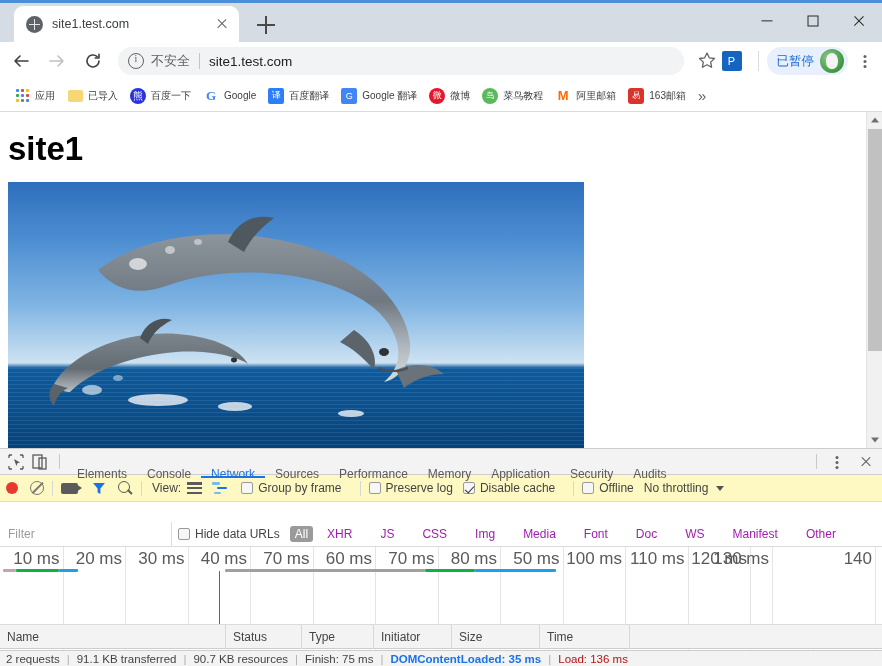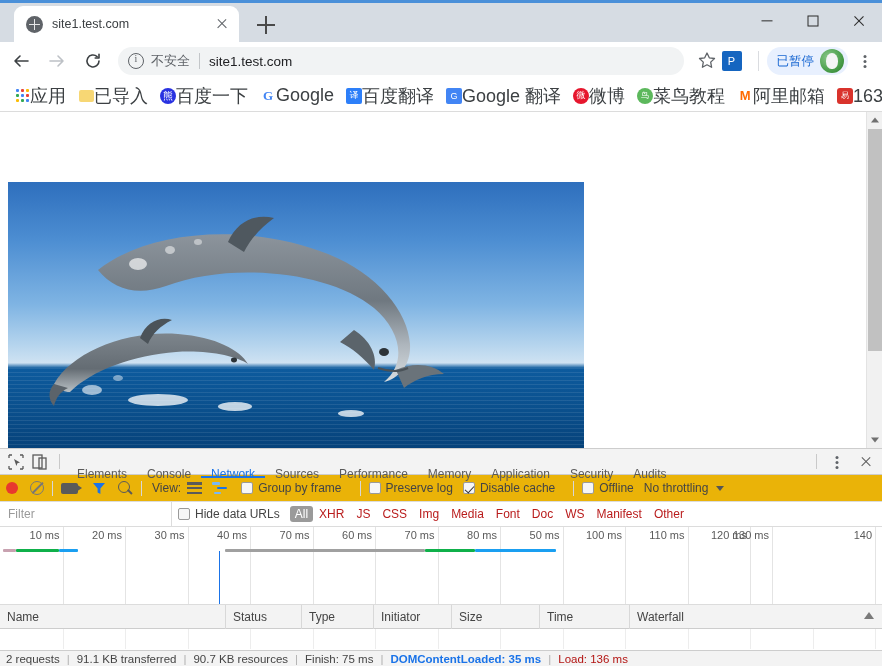--- a/index.html
+++ b/index.html
@@ -123,21 +123,21 @@
   .kebab span:nth-child(3){ top:19px; }
 
   
   .bookmarks {
     position:absolute; left:0; top:80px; width:882px; height:32px;
     background:#fff; border-bottom:1px solid #dcdcdc;
     display:flex; align-items:center; padding-left:8px; overflow:hidden;
   }
   .bm { display:flex; align-items:center; height:24px; padding:0 6px; border-radius:4px;
     cursor:pointer; flex:0 0 auto; }
-  .bm .lbl { font-size:18px; color:#3c4043; white-space:nowrap; }
+  .bm .lbl { font-size:10px; color:#3c4043; white-space:nowrap; margin-left:5px; }
   .bmico { width:16px; height:16px; flex:0 0 auto; position:relative; border-radius:2px;
     display:flex; align-items:center; justify-content:center; font-size:10px; color:#fff; }
   .ico-apps { display:grid; grid-template-columns:repeat(3,3px); grid-template-rows:repeat(3,3px);
     gap:2px; width:13px; height:13px; }
   .ico-apps i { width:3px; height:3px; border-radius:1px; display:block; }
   .ico-folder { background:#f7d774; border-radius:2px 2px 2px 2px; width:15px; height:12px; }
   .ico-baidu { background:#2932e1; border-radius:50%; }
   .ico-google { background:#fff; color:#4285f4; font-weight:bold; font-size:13px;
     font-family:"Liberation Serif", serif; }
   .ico-fanyi { background:#2d7ff9; font-size:9px; }
@@ -209,21 +209,21 @@
   .dt-spacer { flex:1 1 auto; }
   .dt-close { width:24px; height:24px; position:relative; cursor:pointer; flex:0 0 auto; margin-right:4px; }
   .dt-close:before, .dt-close:after{
     content:""; position:absolute; left:6px; top:11px; width:12px; height:1.3px; background:#5a5a5a;
   }
   .dt-close:before{ transform:rotate(45deg); }
   .dt-close:after{ transform:rotate(-45deg); }
 
   .net-toolbar {
     height:27px; display:flex; align-items:center; border-bottom:1px solid #dcdcdc;
-    padding-left:6px; background:#eab308; font-size:12px; color:#444;
+    padding-left:6px; background:#fef9c3; font-size:12px; color:#444;
   }
   .rec-dot { width:12px; height:12px; border-radius:50%; background:#e8392e; flex:0 0 auto; cursor:pointer; }
   .clear-ico { width:14px; height:14px; border:1.5px solid #777; border-radius:50%;
     position:relative; flex:0 0 auto; cursor:pointer; }
   .clear-ico:after{ content:""; position:absolute; left:-1px; top:5.2px; width:15px; height:1.5px;
     background:#777; transform:rotate(-45deg); }
   .cam-ico { width:17px; height:11px; background:#5a5a5a; border-radius:2px; position:relative;
     flex:0 0 auto; cursor:pointer; }
   .cam-ico:after{ content:""; position:absolute; left:15px; top:1px; width:0; height:0;
     border-top:4.5px solid transparent; border-bottom:4.5px solid transparent; border-left:6px solid #5a5a5a; }
@@ -248,34 +248,34 @@
     border:solid #333; border-width:0 1.6px 1.6px 0; transform:rotate(42deg);
   }
   .cbl { display:flex; align-items:center; margin-right:10px; white-space:nowrap; cursor:pointer; flex:0 0 auto; }
   .vsep { width:1px; height:15px; background:#d7d7d7; margin:0 8px; flex:0 0 auto; }
   .throttle { white-space:nowrap; cursor:pointer; flex:0 0 auto; }
   .caret { width:0; height:0; border-left:4px solid transparent; border-right:4px solid transparent;
     border-top:5px solid #555; margin-left:8px; flex:0 0 auto; cursor:pointer; }
 
   .filter-row {
     height:25px; display:flex; align-items:center; border-bottom:1px solid #dcdcdc;
-    font-size:12px; color:#444; background:#fff;
+    font-size:12px; color:#444; background:#fff;margin-top:20px;
   }
   .filter-input {
     width:172px; height:24px; line-height:24px; padding-left:8px; color:#9a9a9a;
     border-right:1px solid #dcdcdc; flex:0 0 auto; cursor:text;
   }
-  .ftype { padding:0 6px; color:#b91c1c; cursor:pointer; flex:0 0 auto; white-space:nowrap; }
+  .ftype { padding:0 14px; color:#a21caf; cursor:pointer; flex:0 0 auto; white-space:nowrap; }
   .ftype.active { background:#9a9a9a; color:#fff; border-radius:3px; padding:1px 5px; }
 
   .overview {
     height:78px; position:relative; border-bottom:1px solid #dcdcdc; background:#fff; overflow:hidden;
   }
   .tick { position:absolute; top:0; height:78px; border-left:1px solid #e4e4e4; }
-  .tick .t { position:absolute; right:4px; top:2px; font-size:11px; color:#5a5a5a; white-space:nowrap; }
+  .tick .t { position:absolute; right:4px; top:2px; font-size:17px; color:#5a5a5a; white-space:nowrap; }
   .ov-bar { position:absolute; height:3px; border-radius:1px; }
   .ov-line { position:absolute; top:24px; height:54px; width:1px; }
 
   .tbl-head {
     height:24px; display:flex; align-items:center; background:#f3f3f3;
     border-bottom:1px solid #cdcdcd; font-size:12px; color:#444;
   }
   .th { height:24px; line-height:24px; padding-left:7px; border-right:1px solid #d8d8d8;
     flex:0 0 auto; white-space:nowrap; position:relative; cursor:pointer; }
   .th.waterfall { flex:1 1 auto; border-right:none; }
@@ -423,20 +423,21 @@
 
     <div class="bm">
       <span class="bmico ico-163">易</span>
       <span class="lbl">163邮箱</span>
     </div>
 
     <div class="bm-overflow">»</div>
   </div>
 
   <div class="viewport">
+    <div class="page-h1">site1</div>
 
     <div class="photo">
       <div class="sea-shimmer"></div>
 
       <svg class="dolphin-big" viewBox="0 0 400 190">
         <defs>
           <linearGradient id="dg" x1="0" y1="0" x2="0" y2="1">
             <stop offset="0%" stop-color="#8c949c"></stop>
             <stop offset="45%" stop-color="#6f7880"></stop>
             <stop offset="75%" stop-color="#aeb6bd"></stop>
@@ -645,22 +646,20 @@
         <div class="ov-line" style="left: 218.75px; background: rgb(26, 115, 232);"></div>
       </div>
 
     <div class="tbl-head">
       <span class="th" style="width:226px">Name</span>
       <span class="th" style="width:76px">Status</span>
       <span class="th" style="width:72px">Type</span>
       <span class="th" style="width:78px">Initiator</span>
       <span class="th" style="width:88px">Size</span>
       <span class="th" style="width:90px">Time</span>
-      <span class="th waterfall">Waterfall<span class="sort-arrow"></span>
-      </span>
     </div>
 
     <div class="tbl-body" id="tblbody">
         <div class="wf-tick" style="left: 62.5px;"></div>
         <div class="wf-tick" style="left: 125px;"></div>
         <div class="wf-tick" style="left: 187.5px;"></div>
         <div class="wf-tick" style="left: 250px;"></div>
         <div class="wf-tick" style="left: 312.5px;"></div>
         <div class="wf-tick" style="left: 375px;"></div>
         <div class="wf-tick" style="left: 437.5px;"></div>

